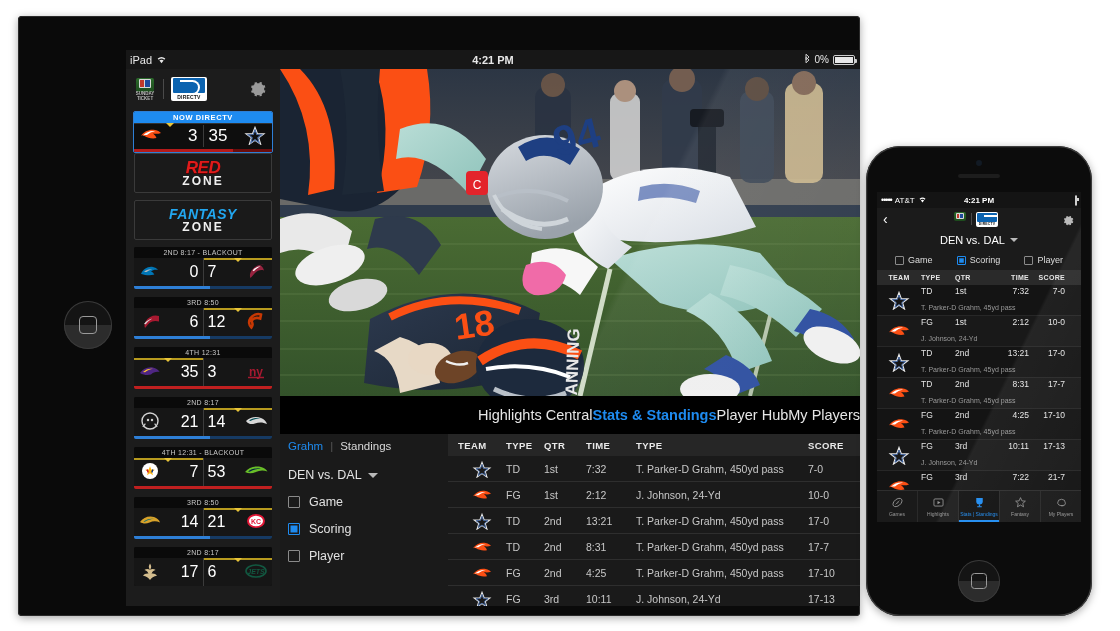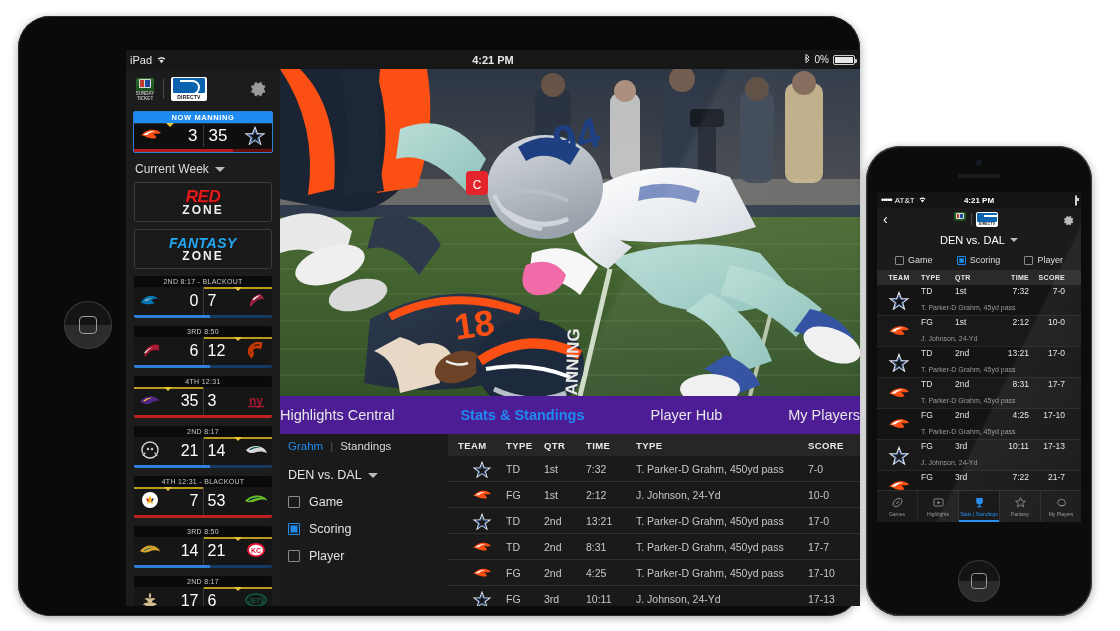--- a/index.html
+++ b/index.html
@@ -2,21 +2,21 @@
 <html><head>
 <meta charset="utf-8">
 <style>
   * { box-sizing: border-box; margin:0; padding:0; }
   html,body { width:1120px; height:631px; background:#ffffff; overflow:hidden;
     font-family:"Liberation Sans", sans-serif; }
   .stage { position:relative; width:1120px; height:631px; background:#fff; }
 
   
   .ipad { position:absolute; left:18px; top:16px; width:842px; height:600px;
-    background:#0a0a0a; border-radius:32px;
+    background:#0a0a0a; border-radius:4px;
     box-shadow: inset 0 0 0 1px #2a2a2a, 0 2px 8px rgba(0,0,0,.35); }
   .ipad-inner { position:absolute; left:108px; top:34px; width:734px; height:556px;
     background:#000; overflow:hidden; }
   .ipad-home { position:absolute; left:46px; top:285px; width:48px; height:48px;
     border-radius:50%; background:linear-gradient(#141414 0 50%, #2c2c2c 50% 100%);
     box-shadow: inset 0 0 0 1px #3a3a3a; }
   .ipad-home i { position:absolute; left:15px; top:15px; width:18px; height:18px;
     border:1.5px solid #9a9a9a; border-radius:4px; display:block; }
 
   
@@ -85,21 +85,21 @@
 
   
   .tl { width:24px; height:22px; position:relative; flex:none; }
   .tl svg{ display:block; }
 
   
   .main { position:absolute; left:154px; top:19px; width:580px; height:537px; background:#1a1a1a; }
   .video { position:absolute; left:0; top:0; width:580px; height:327px; overflow:hidden; background:#2a3a22; }
 
   .vtabs { position:absolute; left:0; top:327px; width:580px; height:38px; display:flex;
-    align-items:center; justify-content:space-between; background:#4c1d95; }
+    align-items:center; justify-content:flex-end; background:#000000; }
   .vtab { color:#e6e6e6; font-size:14.5px; }
   .vtab.active { color:#1e8bf0;font-weight:bold; }
 
   .sub { position:absolute; left:0; top:365px; width:580px; height:172px; background:#1a1a1a; }
   .subleft { position:absolute; left:8px; top:6px; width:170px; }
   .ss-row { display:flex; align-items:center; gap:7px; font-size:11.5px; color:#d8d8d8; }
   .ss-row .act { color:#1e8bf0; }
   .ss-row .sep { color:#555; }
   .gamesel { color:#e4e4e4; font-size:12.5px; margin-top:16px; display:flex; align-items:center; gap:6px;}
   .chk-row { display:flex; align-items:center; gap:9px; margin-top:13px; color:#e0e0e0; font-size:12.5px;}
@@ -226,21 +226,21 @@
           </span>
           <span class="gear">
             <svg width="20" height="20" viewBox="0 0 20 20">
                 <path fill="#9a9a9a" d="M10 6.6a3.4 3.4 0 1 0 0 6.8 3.4 3.4 0 0 0 0-6.8zm0 5a1.6 1.6 0 1 1 0-3.2 1.6 1.6 0 0 1 0 3.2z"></path>
                 <path fill="#9a9a9a" d="M17.4 11.6l-1.3-.4a6.3 6.3 0 0 0 0-2.4l1.3-.4-.8-2.3-1.3.5a6.4 6.4 0 0 0-1.7-1.7l.5-1.3L11.8 3l-.4 1.3a6.3 6.3 0 0 0-2.4 0L8.6 3l-2.3.8.5 1.3a6.4 6.4 0 0 0-1.7 1.7l-1.3-.5-.8 2.3 1.3.4a6.3 6.3 0 0 0 0 2.4l-1.3.4.8 2.3 1.3-.5a6.4 6.4 0 0 0 1.7 1.7l-.5 1.3 2.3.8.4-1.3a6.3 6.3 0 0 0 2.4 0l.4 1.3 2.3-.8-.5-1.3a6.4 6.4 0 0 0 1.7-1.7l1.3.5z"></path>
               </svg>
           </span>
         </div>
 
         <div class="nowplay">
-          <div class="np-hd">NOW MANNING</div>
+          <div class="np-hd">NOW DIRECTV</div>
           <div class="np-body">
             <div class="np-poss"></div>
             <div class="np-half">
               <span class="tl">
                 <svg width="24" height="20" viewBox="0 0 24 20">
                     <path d="M2 11c3-5 9-7 14-6 3 .6 5 2 6 3-3 1-5 1-8 .5 2 1.5 3 3 3.5 4.5-4 1-9 0-12-2-1.5-1-2.5-1-3.5 0z" fill="#fb4f14"></path>
                     <path d="M4 10.5c3-3.5 8-5 12-4.3-3 .4-6 1.8-8 3.8-1.4 0-2.8.1-4 .5z" fill="#fff"></path>
                   </svg>
               </span>
               <span class="np-score">3</span>
@@ -253,24 +253,20 @@
                   </svg>
               </span>
               <span class="np-score">35</span>
             </div>
           </div>
           <div class="np-bar">
               <i></i>
             </div>
         </div>
 
-        <div class="curweek">
-          <span>Current Week</span>
-          <span class="caret"></span>
-        </div>
 
         <div class="zonebtn">
           <span class="rz1">RED</span>
           <span class="rz2">ZONE</span>
         </div>
         <div class="zonebtn">
           <span class="fz1">FANTASY</span>
           <span class="fz2">ZONE</span>
         </div>
 

